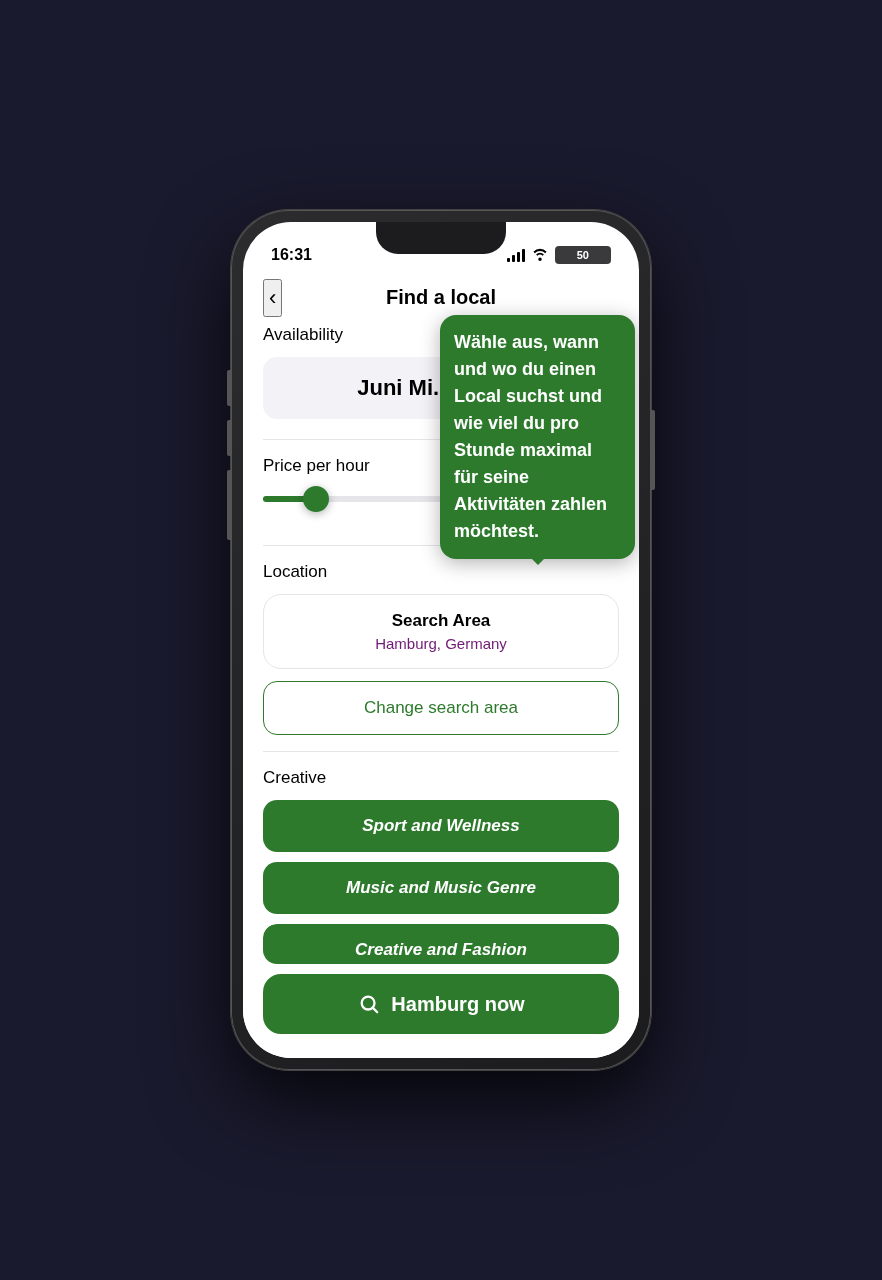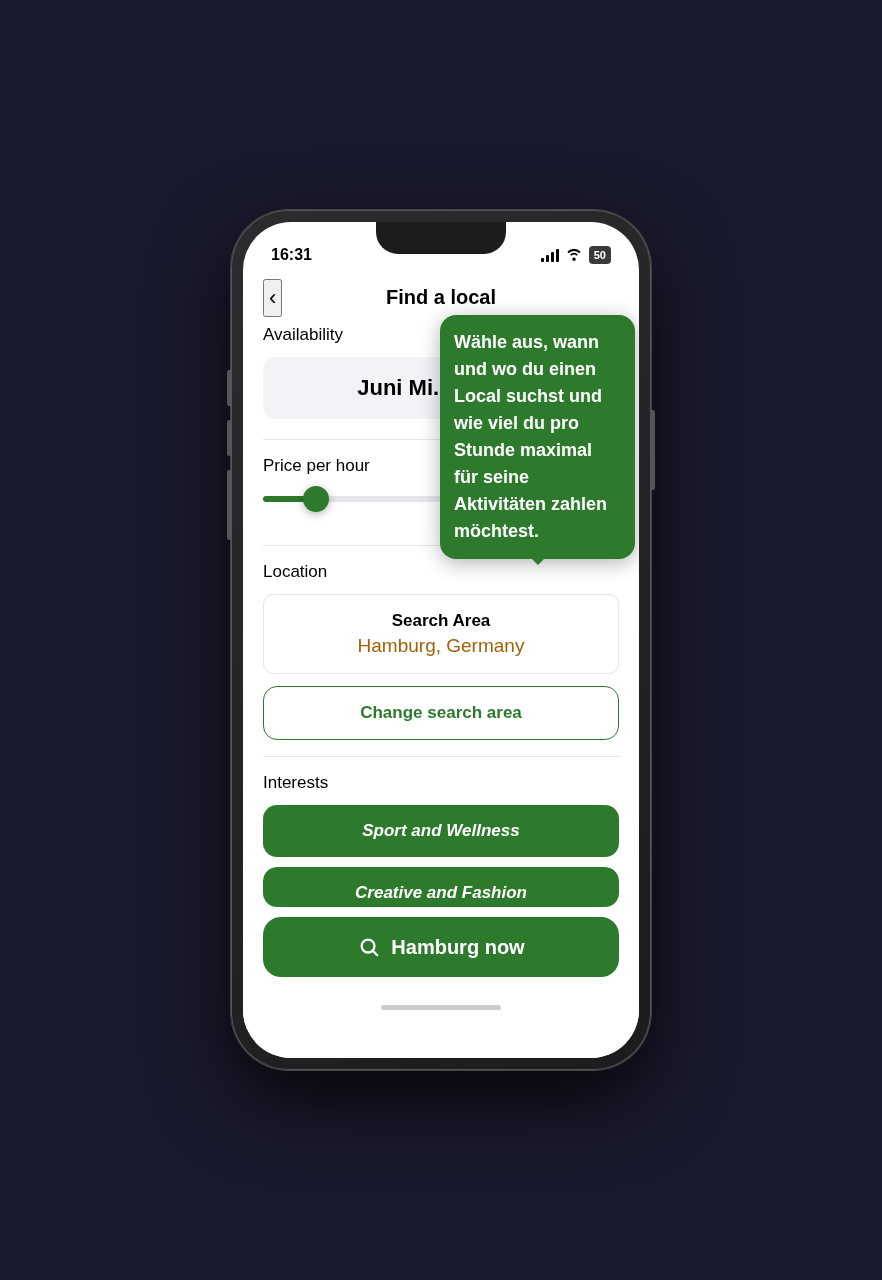--- a/index.html
+++ b/index.html
@@ -90,21 +90,21 @@
     }
 
     .battery {
       display: flex;
       align-items: center;
       gap: 2px;
       background: #3a3a3c;
       color: #fff;
       font-size: 11px;
       font-weight: 700;
-      padding: 2px 5px;
+      padding: 2px 22px;
       border-radius: 4px;
       height: 18px;
     }
 
     
     .screen-content {
       height: calc(100% - 52px);
       overflow-y: auto;
       background: #fff;
       scrollbar-width: none;
@@ -261,47 +261,47 @@
       white-space: nowrap;
     }
 
     
     .location-section {
       margin-bottom: 12px;
     }
 
     .search-area-box {
       border: 1.5px solid #e5e5ea;
-      border-radius: 10px;
+      border-radius: 18px;
       padding: 16px;
       text-align: center;
       margin-bottom: 12px;
     }
 
     .search-area-title {
       font-size: 17px;
       font-weight: 700;
       color: #000;
       margin-bottom: 4px;
     }
 
     .search-area-subtitle {
-      font-size: 19px;
-      color: #a16207;
+      font-size: 15px;
+      color: #701a75;
     }
 
     .change-area-btn {
       width: 100%;
       padding: 16px;
       background: #fff;
       border: 1.5px solid #2d7a2d;
       border-radius: 14px;
       color: #2d7a2d;
       font-size: 17px;
-      font-weight: 700;
+      font-weight: 400;
       cursor: pointer;
       text-align: center;
     }
 
     
     .interests-section {
       margin-top: 4px;
     }
 
     .interest-btn {
@@ -483,23 +483,24 @@
           <div class="search-area-box">
             <div class="search-area-title">Search Area</div>
             <div class="search-area-subtitle">Hamburg, Germany</div>
           </div>
           <button class="change-area-btn">Change search area</button>
         </div>
 
         <div class="divider"></div>
 
         <div class="interests-section">
-          <div class="section-label">Interests</div>
+          <div class="section-label">Creative</div>
 
           <button class="interest-btn">Sport and Wellness</button>
+          <button class="interest-btn">Music and Music Genre</button>
 
           <div class="partial-interests-wrapper">
             <button class="interest-btn" style="margin-bottom:0; position:absolute; top:0; left:0; right:0;">Creative and Fashion</button>
           </div>
         </div>
 
         <button class="search-now-btn">
           <span class="search-icon-circle">
             <svg width="22" height="22" viewBox="0 0 24 24" fill="none">
               <circle cx="11" cy="11" r="7" stroke="white" stroke-width="2.5"></circle>

